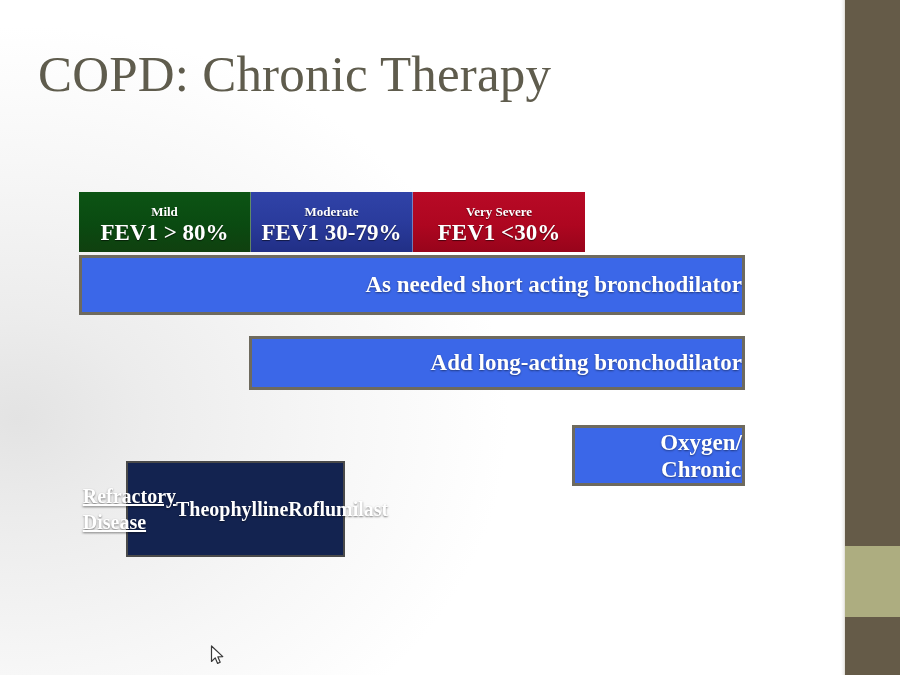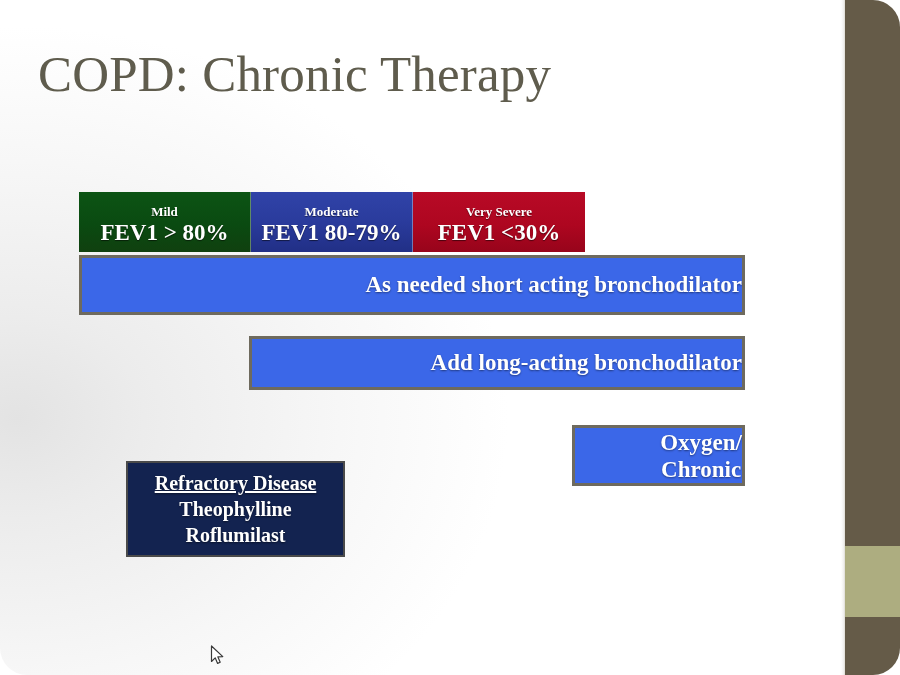--- a/index.html
+++ b/index.html
@@ -14,21 +14,20 @@
     background: #ffffff;
   }
 
   #slide {
     position: relative;
     width: 900px;
     height: 675px;
     background:
       radial-gradient(ellipse 700px 560px at 2% 62%, #e3e3e3 0%, #ececec 18%, #f7f7f7 46%, #ffffff 70%);
     overflow: hidden;
-    border-radius: 27px;
   }
 
   
   #right-bar {
     position: absolute;
     top: 0;
     left: 845px;
     width: 55px;
     height: 675px;
   }
@@ -126,21 +125,20 @@
   #refractory-box {
     position: absolute;
     left: 126px;
     top: 461px;
     width: 219px;
     height: 96px;
     box-sizing: border-box;
     background: #132350;
     border: 2px solid #4a4a4a;
     display: flex;
-    flex-direction: column;
     align-items: center;
     justify-content: center;
     color: #ffffff;
     font-family: "Liberation Serif", "DejaVu Serif", serif;
     font-weight: bold;
     font-size: 20px;
     line-height: 26px;
     text-shadow: 0 1px 2px rgba(0,0,0,0.5);
   }
   #refractory-box .rx-title { text-decoration: underline; }
@@ -164,21 +162,21 @@
 
   <div id="severity-header">
 
     <div class="sev-cell sev-mild">
       <span class="sev-name">Mild</span>
       <span class="sev-fev">FEV1 &gt; 80%</span>
     </div>
 
     <div class="sev-cell sev-moderate">
       <span class="sev-name">Moderate</span>
-      <span class="sev-fev">FEV1 80-79%</span>
+      <span class="sev-fev">FEV1 30-79%</span>
     </div>
 
 
     <div class="sev-cell sev-very-severe">
       <span class="sev-name">Very Severe</span>
       <span class="sev-fev">FEV1 &lt;30%</span>
     </div>
 
   </div>
 

